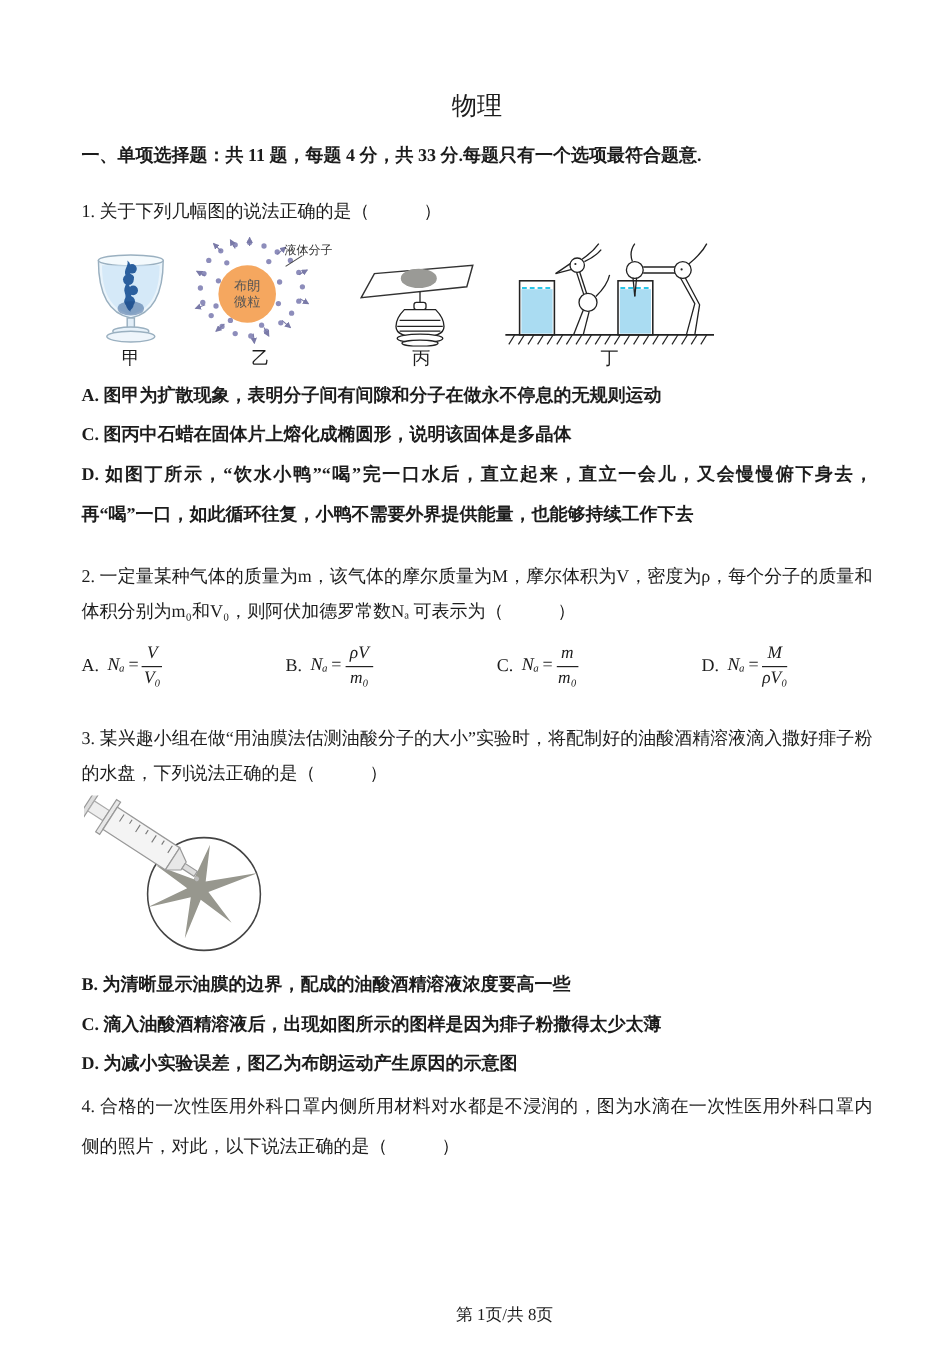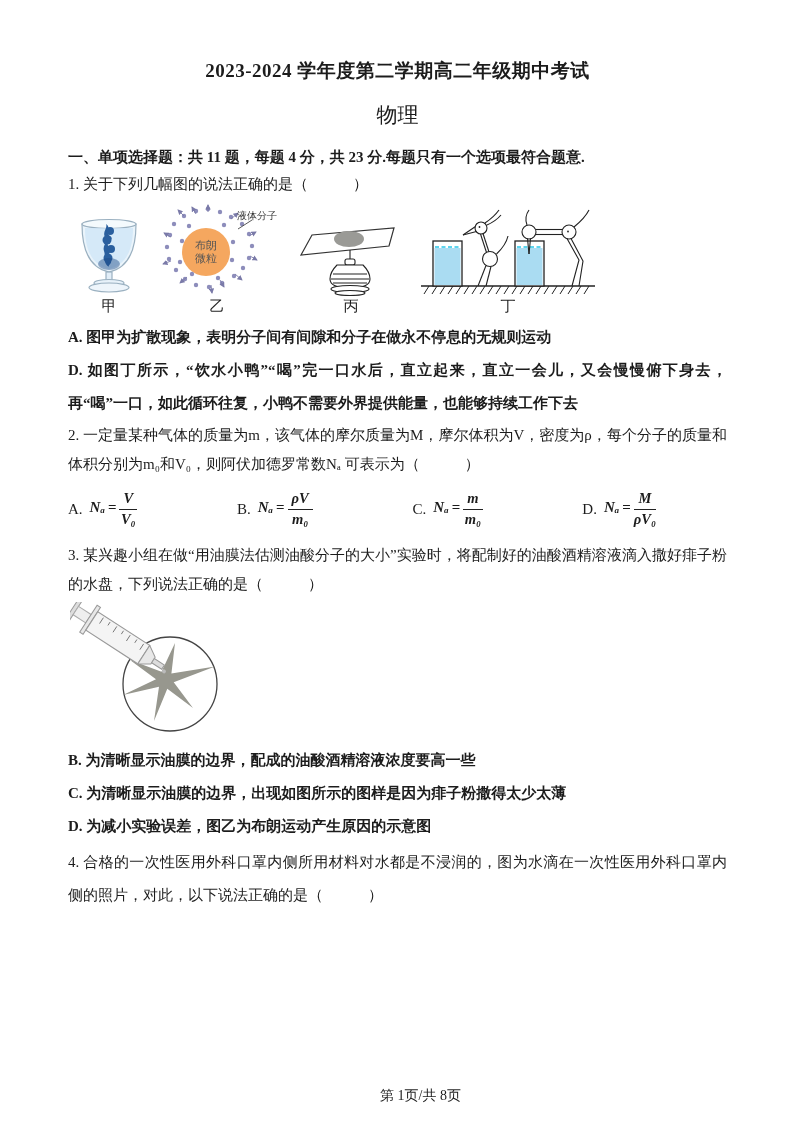--- a/index.html
+++ b/index.html
@@ -4,49 +4,48 @@
 <style>
   html,body{margin:0;padding:0;}
   body{
     width:793px;height:1122px;background:#ffffff;position:relative;overflow:hidden;
     font-family:"Liberation Serif","DejaVu Serif",serif;color:#1c1c1c;
   }
   .page{padding:57px 66px 0 68px;}
   .title{font-size:19px;font-weight:bold;text-align:center;letter-spacing:.5px;line-height:27px;}
   .subject{font-size:21px;font-weight:normal;text-align:center;margin-top:16px;line-height:30px;}
   .section-heading{font-size:15px;font-weight:bold;margin-top:15px;line-height:24px;}
-  .stem{font-size:15px;line-height:29px;margin-top:1px;text-align:justify;}
+  .stem{font-size:15px;line-height:29px;margin-top:21px;text-align:justify;}
   .opts p{font-size:15px;line-height:33px;margin:0;text-align:justify;font-weight:bold;}
   .figrow{display:flex;align-items:flex-end;margin:5px 0 7px 2px;}
   .fig{display:flex;flex-direction:column;align-items:center;}
   .fig-jia{width:70px;margin-left:4px;}
   .fig-yi{width:122px;margin-left:12px;}
   .fig-bing{width:114px;margin-left:16px;}
   .fig-ding{width:176px;margin-left:12px;}
   .figlabel{font-size:15px;margin-top:2px;line-height:16px;}
   svg{display:block;}
   .formula-row{display:flex;justify-content:space-between;width:588px;align-items:center;margin:4px 0 6px 0;height:52px;}
   .fopt{display:flex;align-items:center;font-size:15px;}
   .folabel{font-style:normal;margin-right:7px;}
-  .math{font-style:italic;font-weight:bold;}
+  .math{font-style:italic;}
   .eqsign{font-style:normal;padding:0 3px;}
   .frac{display:inline-block;vertical-align:middle;text-align:center;line-height:1.2;font-size:14.5px;}
   .frac .num{display:block;border-bottom:1px solid #222;padding:0 4px 1px;}
   .frac .den{display:block;padding-top:1px;}
   .q3fig{margin:3px 0 4px 2px;}
   .footer{position:absolute;left:0;bottom:17px;width:793px;text-align:center;font-size:14px;margin-left:24px;}
 </style>
 </head>
 <body>
 
 <div class="page">
 
-  <div class="title">2023-2024 学年度第二学期高二年级期中考试</div>
   <div class="subject">物理</div>
-  <div class="section-heading">一、单项选择题：共 11 题，每题 4 分，共 23 分.每题只有一个选项最符合题意.</div>
+  <div class="section-heading">一、单项选择题：共 11 题，每题 4 分，共 33 分.每题只有一个选项最符合题意.</div>
 
   <div class="stem">1. 关于下列几幅图的说法正确的是（　　　）</div>
 
   <div class="figrow">
 
     <div class="fig fig-jia">
       <svg width="66" height="80" viewBox="0 0 66 80">
         <g stroke="#9ab0c0" stroke-width="1.2" fill="#eaf4fb">
           <path d="M6,8 C6,34 14,52 33,56 C52,52 60,34 60,8 Z"></path>
           <ellipse cx="33" cy="8" rx="27" ry="4.5" fill="#f4fafd"></ellipse>
@@ -212,20 +211,21 @@
           <polyline points="146,30.5 158,52 151,78"></polyline>
           <polyline points="150,30.5 162,53 158,78"></polyline>
         </g>
       </svg>
       <div class="figlabel">丁</div>
     </div>
   </div>
 
   <div class="opts">
     <p>A. 图甲为扩散现象，表明分子间有间隙和分子在做永不停息的无规则运动</p>
+    <p>C. 图丙中石蜡在固体片上熔化成椭圆形，说明该固体是多晶体</p>
     <p>D. 如图丁所示，“饮水小鸭”“喝”完一口水后，直立起来，直立一会儿，又会慢慢俯下身去，再“喝”一口，如此循环往复，小鸭不需要外界提供能量，也能够持续工作下去</p>
   </div>
 
   <div class="stem">2. 一定量某种气体的质量为m，该气体的摩尔质量为M，摩尔体积为V，密度为ρ，每个分子的质量和体积分别为m₀和V₀，则阿伏加德罗常数Nₐ 可表示为（　　　）</div>
   <div class="formula-row">
     <div class="fopt">
       <span class="folabel">A.</span>
       <span class="math">
         <span>Nₐ</span><span class="eqsign">=</span><span class="frac"><span class="num">V</span><span class="den">V₀</span></span>
       </span>
@@ -272,21 +272,21 @@
         </g>
         <polygon points="82,-11 93,-4 93,4 82,11" fill="#e8e8e8" stroke="#999" stroke-width="1"></polygon>
         <rect x="93" y="-2.5" width="12" height="5" fill="#dddddd" stroke="#999" stroke-width="1"></rect>
         <circle cx="108" cy="3" r="2" fill="#bbbbbb"></circle>
       </g>
     </svg>
   </div>
 
   <div class="opts">
     <p>B. 为清晰显示油膜的边界，配成的油酸酒精溶液浓度要高一些</p>
-    <p>C. 为清晰显示油膜的边界，出现如图所示的图样是因为痱子粉撒得太少太薄</p>
+    <p>C. 滴入油酸酒精溶液后，出现如图所示的图样是因为痱子粉撒得太少太薄</p>
     <p>D. 为减小实验误差，图乙为布朗运动产生原因的示意图</p>
   </div>
 
   <div class="stem" style="line-height:33px;margin-top:3px;">4. 合格的一次性医用外科口罩内侧所用材料对水都是不浸润的，图为水滴在一次性医用外科口罩内侧的照片，对此，以下说法正确的是（　　　）</div>
 
 </div>
 
 <div class="footer">第 1页/共 8页</div>
 
 </body></html>

